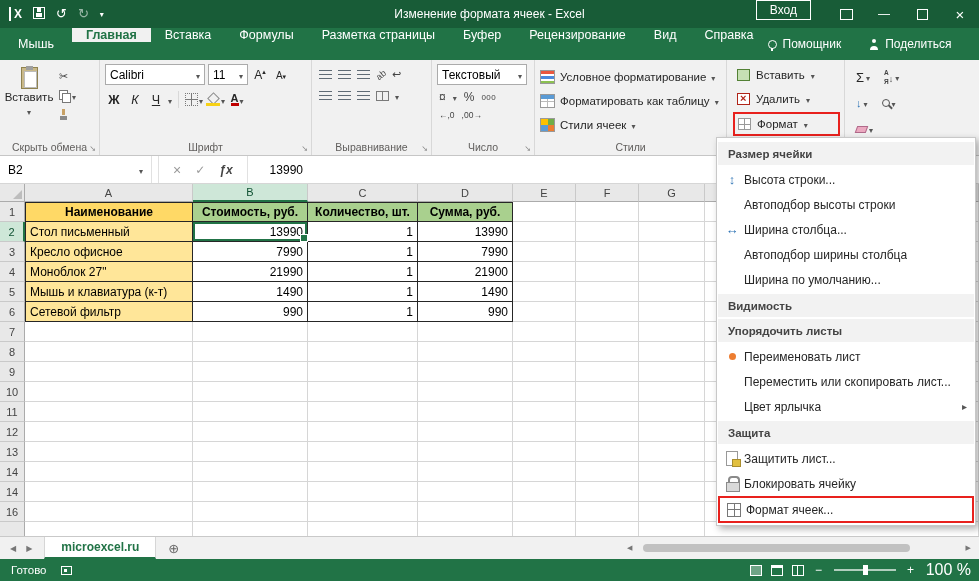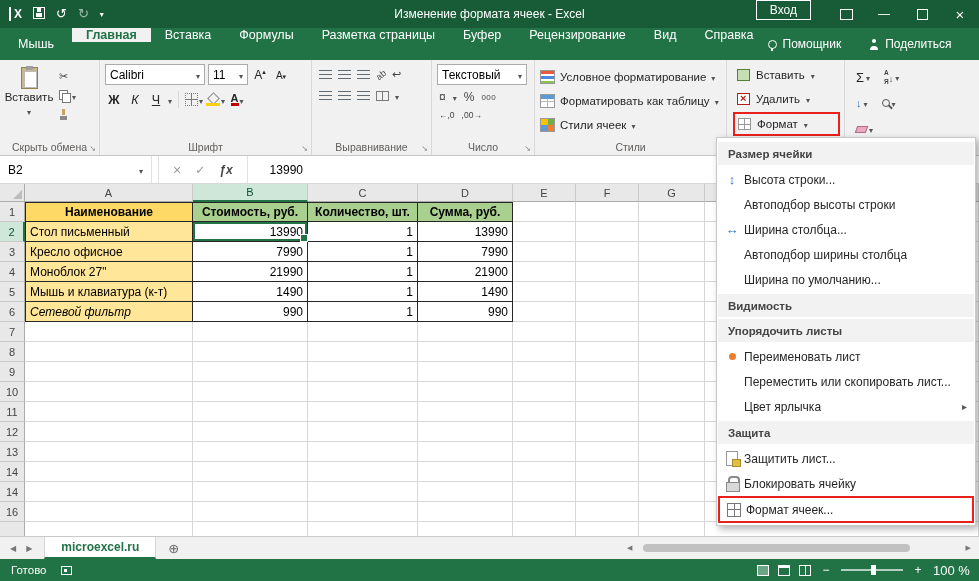--- a/index.html
+++ b/index.html
@@ -181,21 +181,21 @@
   .sb-right{margin-left:auto;display:flex;align-items:center;gap:9px;padding-right:8px;}
   .vi{width:12px;height:11px;border:1px solid #fff;display:inline-block;}
   .vi.active{background:rgba(255,255,255,.35);}
   .vi.v2{background-image:linear-gradient(#fff,#fff);background-size:100% 2px;background-repeat:no-repeat;background-position:top;}
   .vi.v3{background-image:linear-gradient(#fff,#fff);background-size:1px 100%;background-repeat:no-repeat;background-position:center;}
   .zbtn{font-size:12px;width:12px;text-align:center;}
   .zbtn.zm::before{content:"−";}
   .zbtn.zp::before{content:"+";}
   .ztrack{width:62px;height:2px;background:rgba(255,255,255,.65);position:relative;display:inline-block;}
   .zthumb{position:absolute;left:48%;top:-4px;width:5px;height:10px;background:#fff;}
-  .zoomtxt{font-size:13px;min-width:38px;text-align:left;}
+  .zoomtxt{font-size:16px;min-width:38px;text-align:right;}
 
   
   .fmt-menu{position:absolute;left:716px;top:137px;width:260px;background:#fff;border:1px solid #C8C8C8;box-shadow:3px 3px 7px rgba(0,0,0,.3);z-index:30;padding:2px 1px;}
   .menu-header{height:23px;background:#F2F2F2;display:flex;align-items:center;padding-left:10px;font-size:11.5px;font-weight:bold;color:#444;margin:2px 0;}
   .menu-item{height:25px;display:flex;align-items:center;font-size:12px;color:#262626;padding:0 7px 0 2px;white-space:nowrap;}
   .menu-item.hl{border:2px solid var(--red);height:27px;}
   .mi-icon{width:24px;height:20px;display:flex;align-items:center;justify-content:center;color:#555;flex:none;position:relative;}
   .mi-label{overflow:hidden;text-overflow:ellipsis;}
   .mi-arrow{margin-left:auto;color:#555;font-size:10px;}
   .mi-arrow::before{content:"▸";}
@@ -506,21 +506,21 @@
         <div class="cell tb num" style="width: 115px;">1490</div>
         <div class="cell tb num" style="width: 110px;">1</div>
         <div class="cell tb num" style="width: 95px;">1490</div>
         <div class="cell" style="width: 63px;"></div>
         <div class="cell" style="width: 63px;"></div>
         <div class="cell" style="width: 66px;"></div>
         <div class="cell fillc"></div>
       </div>
       <div class="grow">
         <div class="rhd">6</div>
-        <div class="cell tb cY bleft" style="width: 168px; font-style: italic;">Сетевой фильтр</div>
+        <div class="cell tb cY bleft" style="width: 168px;">Сетевой фильтр</div>
         <div class="cell tb num" style="width: 115px;">990</div>
         <div class="cell tb num" style="width: 110px;">1</div>
         <div class="cell tb num" style="width: 95px;">990</div>
         <div class="cell" style="width: 63px;"></div>
         <div class="cell" style="width: 63px;"></div>
         <div class="cell" style="width: 66px;"></div>
         <div class="cell fillc"></div>
       </div>
       <div class="grow">
         <div class="rhd">7</div>

